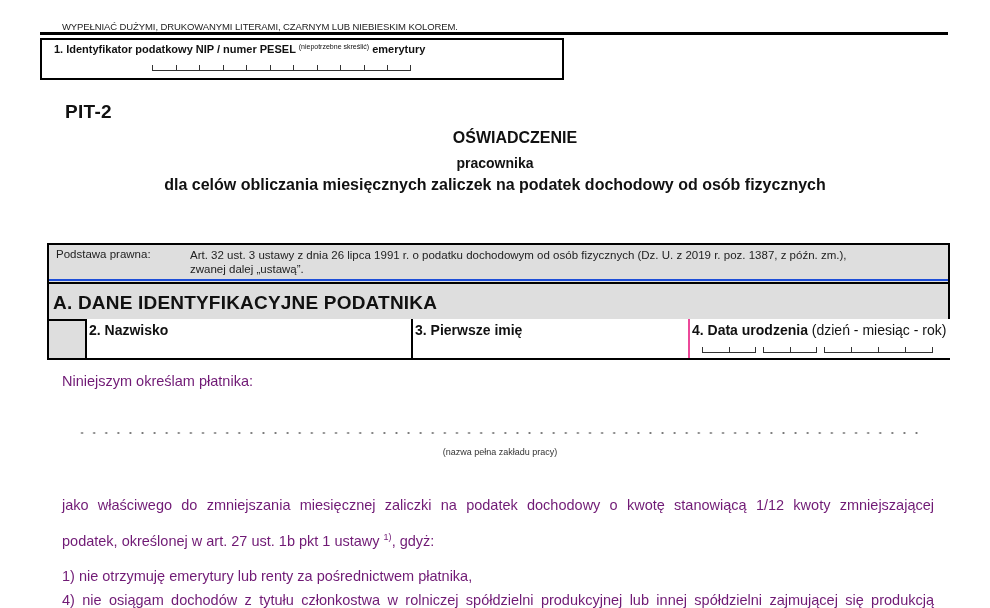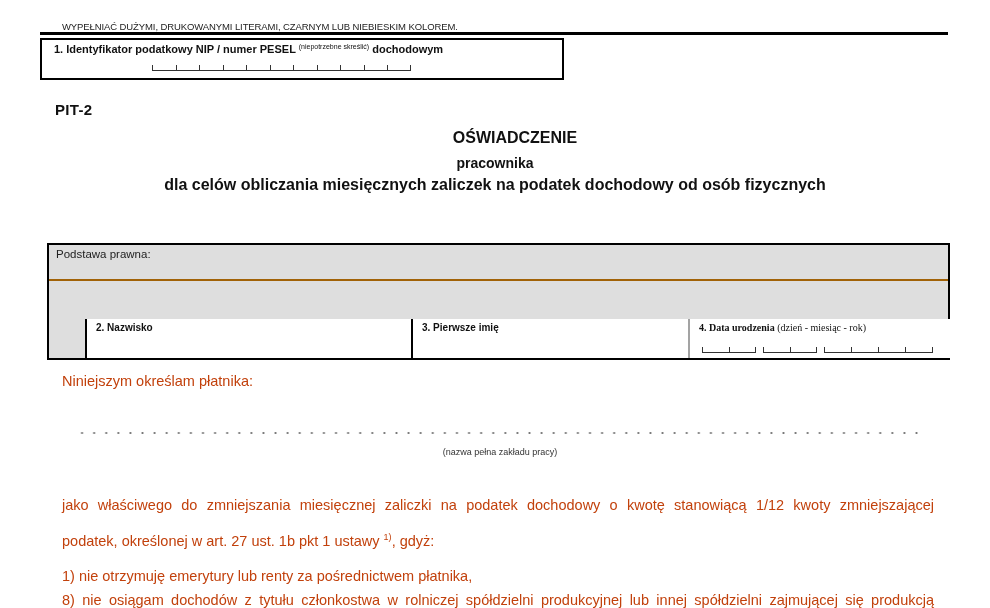--- a/index.html
+++ b/index.html
@@ -9,38 +9,38 @@
     font-family:"Liberation Sans", sans-serif;
   }
   .abs { position:absolute; }
   .instr { left:62px; top:21px; font-size:9.5px; letter-spacing:-0.1px; color:#222; }
   .topline { left:40px; top:32px; width:908px; height:3px; background:#000; }
   .nipbox { left:40px; top:38px; width:520px; height:38px; border:2.5px solid #000; }
   .nipbox .lbl { position:absolute; left:12px; top:3px; font-size:11px; font-weight:bold; white-space:nowrap; }
   .nipbox .lbl sup { font-size:7px; font-weight:normal; vertical-align:4px; }
   .ticks { position:absolute; height:6px; border-bottom:1px solid #333; }
   .tick { position:absolute; bottom:0; width:1px; height:5px; background:#333; }
-  .pit { left:55px; top:101px; font-size:15px; font-weight:bold; letter-spacing:0.3px; }
+  .pit { left:65px; top:101px; font-size:19px; font-weight:bold; letter-spacing:0.3px; }
   .title1 { left:0; width:990px; top:129px; text-align:center; font-size:16px; font-weight:bold;margin-left:20px; }
   .title2 { left:0; width:990px; top:155px; text-align:center; font-size:14px; font-weight:bold; }
   .title3 { left:0; width:990px; top:176px; text-align:center; font-size:16px; font-weight:bold; }
   .secbox { left:47px; top:243px; width:899px; height:113px; border:2px solid #000; background:#dedede; }
-  .legal { position:absolute; left:0; top:0; width:899px; height:34px; border-bottom:2px solid #a16207; font-size:11.5px; color:#222; }
+  .legal { position:absolute; left:0; top:0; width:899px; height:34px; border-bottom:2px solid #1d4ed8; font-size:11.5px; color:#222; }
   .legal .k { position:absolute; left:7px; top:3px; }
   .legal .v { position:absolute; left:141px; top:3px; line-height:14px; }
   .hdr { position:absolute; left:0; top:37px; width:899px; height:35px; border-top:2px solid #000; border-bottom:2px solid #000; }
   .hdr .t { position:absolute; left:4px; top:8px; font-size:19px; font-weight:bold; letter-spacing:0.2px; }
   .fields { position:absolute; left:36px; top:74px; width:863px; height:39px; background:#fff; border-left:2px solid #000; }
   .cell { position:absolute; top:0; height:39px; }
-  .cell .l { position:absolute; left:9px; top:3px; font-size:10px; font-weight:bold; white-space:nowrap; }
+  .cell .l { position:absolute; left:2px; top:3px; font-size:14px; font-weight:bold; white-space:nowrap; }
   .cell .l span { font-weight:normal; }
   .c2 { left:0; width:322px; }
   .c3 { left:324px; width:275px; border-left:2px solid #000; }
-  .c4 { left:601px; width:262px; border-left:2px solid #a3a3a3;font-family:Liberation Serif, serif; }
-  .p { font-size:14.5px; color:#c2410c; }
+  .c4 { left:601px; width:262px; border-left:2px solid #ec4899; }
+  .p { font-size:14.5px; color:#701a75; }
   .intro { left:62px; top:373px; }
   .dots { left:76px; top:428px; width:850px; height:10px;
           background-image:radial-gradient(circle, #777 0.9px, transparent 1.2px);
           background-size:12.1px 10px; background-repeat:repeat-x; }
   .caption { left:0; width:1000px; top:447px; text-align:center; font-size:9px; color:#333; }
   .body1 { left:62px; top:497px; width:872px; text-align:justify; text-align-last:justify; word-spacing:2px; }
   .body2 { left:62px; top:522px;margin-top:10px; }
   .body2 sup { font-size:9px; vertical-align:6px; }
   .item1 { left:62px; top:568px; }
   .item2 { left:62px; top:592px; width:872px; text-align:justify; text-align-last:justify; }
@@ -48,21 +48,21 @@
 </head>
 <body>
 
 <div class="abs instr">WYPEŁNIAĆ DUŻYMI, DRUKOWANYMI LITERAMI, CZARNYM LUB NIEBIESKIM KOLOREM.</div>
 <div class="abs topline"></div>
 
 <div class="abs nipbox">
   <div class="lbl">
     <span>1. Identyfikator podatkowy NIP / numer PESEL</span>
     <sup>(niepotrzebne skreślić)</sup>
-    <span>dochodowym</span>
+    <span>emerytury</span>
   </div>
   <div class="ticks" style="left:110px; top:24px; width:259px;">
     <div class="tick" style="left:0"></div>
     <div class="tick" style="left:23.5px"></div>
     <div class="tick" style="left:47px"></div>
     <div class="tick" style="left:70.5px"></div>
     <div class="tick" style="left:94px"></div>
     <div class="tick" style="left:117.5px"></div>
     <div class="tick" style="left:141px"></div>
     <div class="tick" style="left:164.5px"></div>
@@ -74,20 +74,27 @@
 </div>
 
 <div class="abs pit">PIT-2</div>
 <div class="abs title1">OŚWIADCZENIE</div>
 <div class="abs title2">pracownika</div>
 <div class="abs title3">dla celów obliczania miesięcznych zaliczek na podatek dochodowy od osób fizycznych</div>
 
 <div class="abs secbox">
   <div class="legal">
     <div class="k">Podstawa prawna:</div>
+    <div class="v">
+      <div>Art. 32 ust. 3 ustawy z dnia 26 lipca 1991 r. o podatku dochodowym od osób fizycznych (Dz. U. z 2019 r. poz. 1387, z późn. zm.),</div>
+      <div>zwanej dalej „ustawą”.</div>
+    </div>
+  </div>
+  <div class="hdr">
+    <div class="t">A. DANE IDENTYFIKACYJNE PODATNIKA</div>
   </div>
   <div class="fields">
     <div class="cell c2">
       <div class="l">2. Nazwisko</div>
     </div>
     <div class="cell c3">
       <div class="l">3. Pierwsze imię</div>
     </div>
     <div class="cell c4">
       <div class="l">
@@ -118,13 +125,13 @@
 <div class="abs p intro">Niniejszym określam płatnika:</div>
 <div class="abs dots"></div>
 <div class="abs caption">(nazwa pełna zakładu pracy)</div>
 
 <div class="abs p body1">jako właściwego do zmniejszania miesięcznej zaliczki na podatek dochodowy o kwotę stanowiącą 1/12 kwoty zmniejszającej</div>
 <div class="abs p body2">
   <span>podatek, określonej w art. 27 ust. 1b pkt 1 ustawy</span> <sup>1)</sup><span>, gdyż:</span>
 </div>
 
 <div class="abs p item1">1) nie otrzymuję emerytury lub renty za pośrednictwem płatnika,</div>
-<div class="abs p item2">8) nie osiągam dochodów z tytułu członkostwa w rolniczej spółdzielni produkcyjnej lub innej spółdzielni zajmującej się produkcją</div>
+<div class="abs p item2">4) nie osiągam dochodów z tytułu członkostwa w rolniczej spółdzielni produkcyjnej lub innej spółdzielni zajmującej się produkcją</div>
 
 </body></html>

